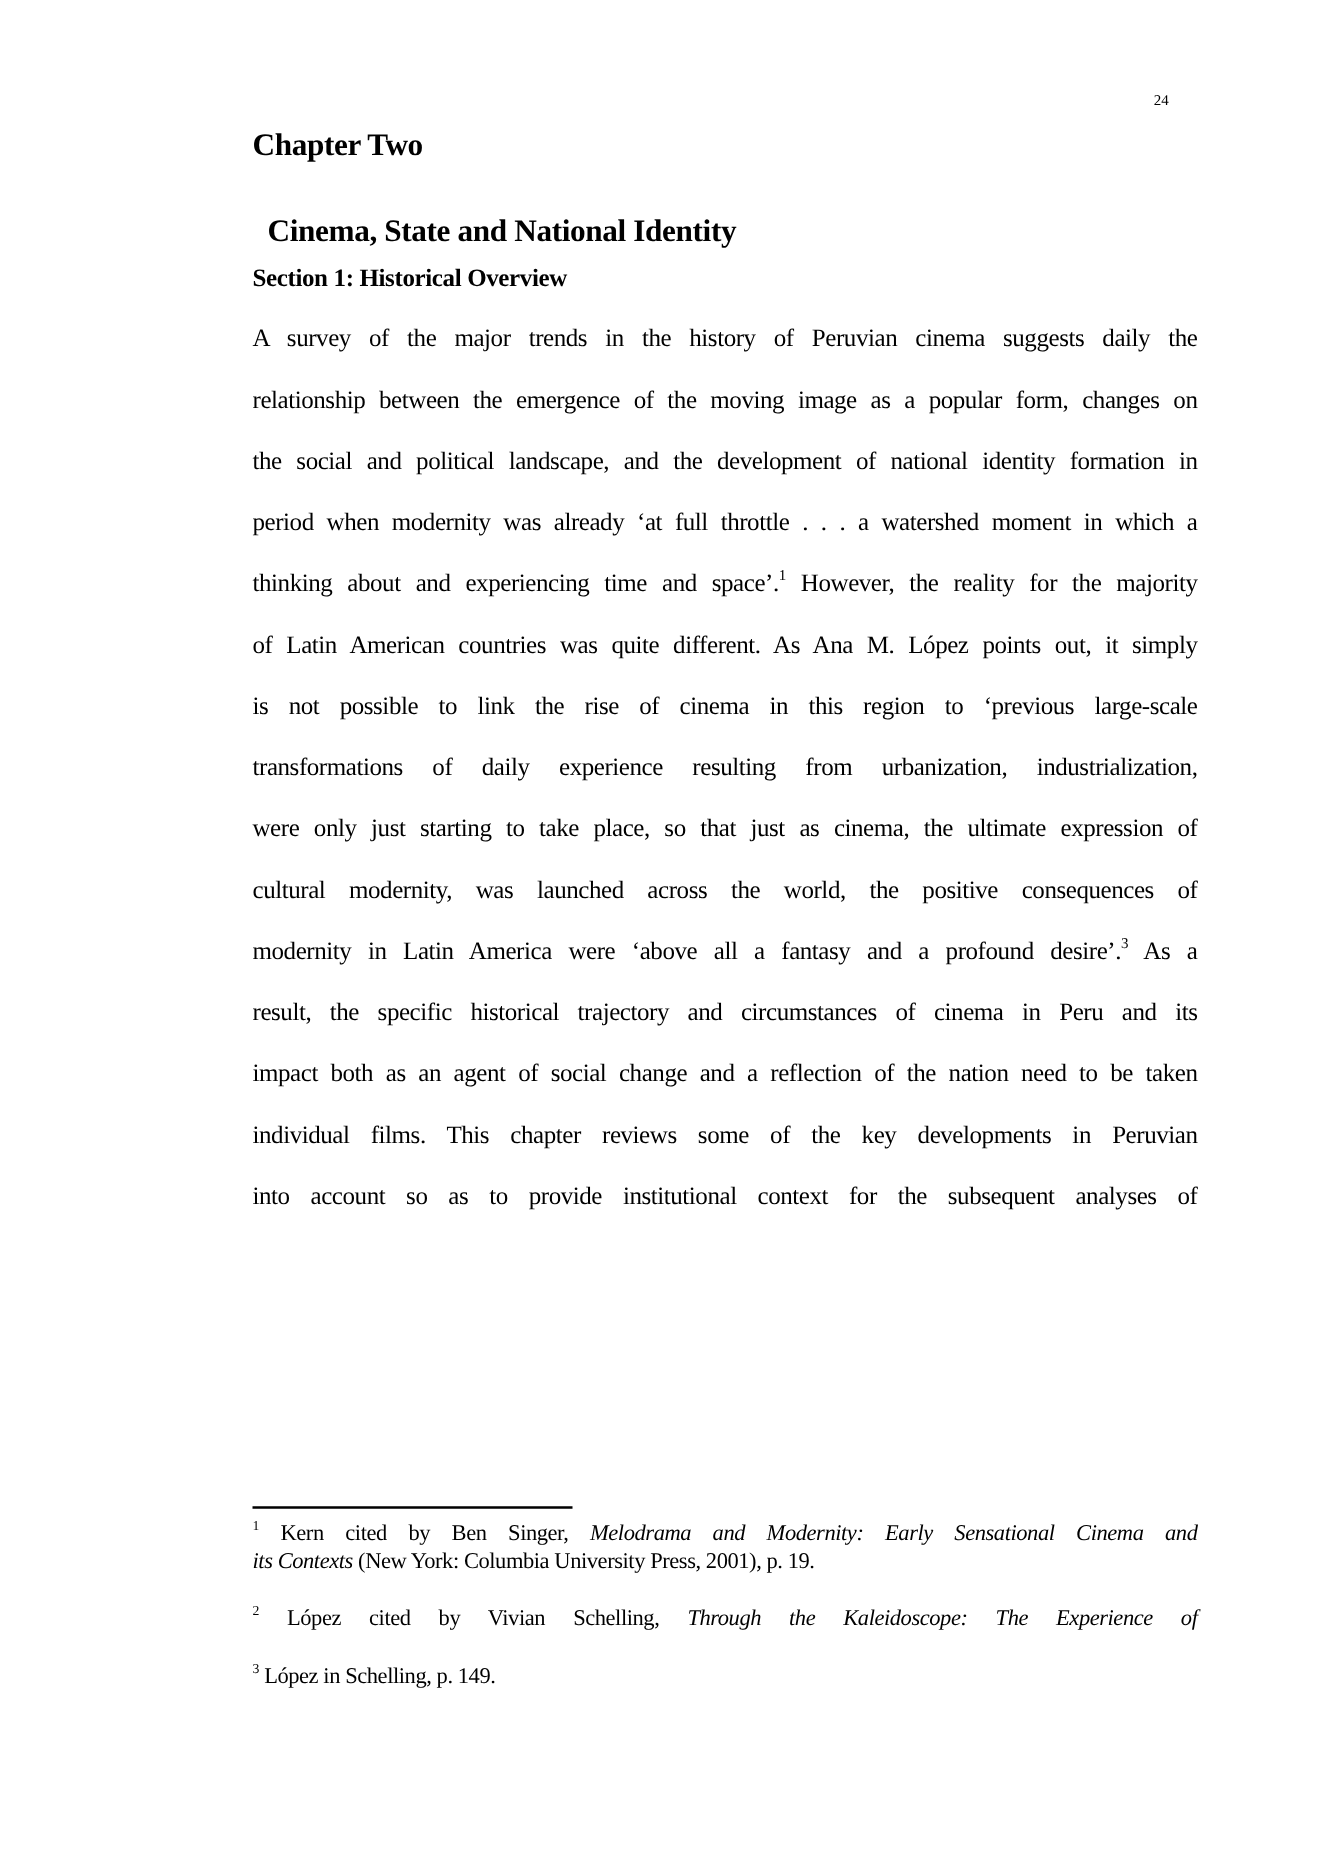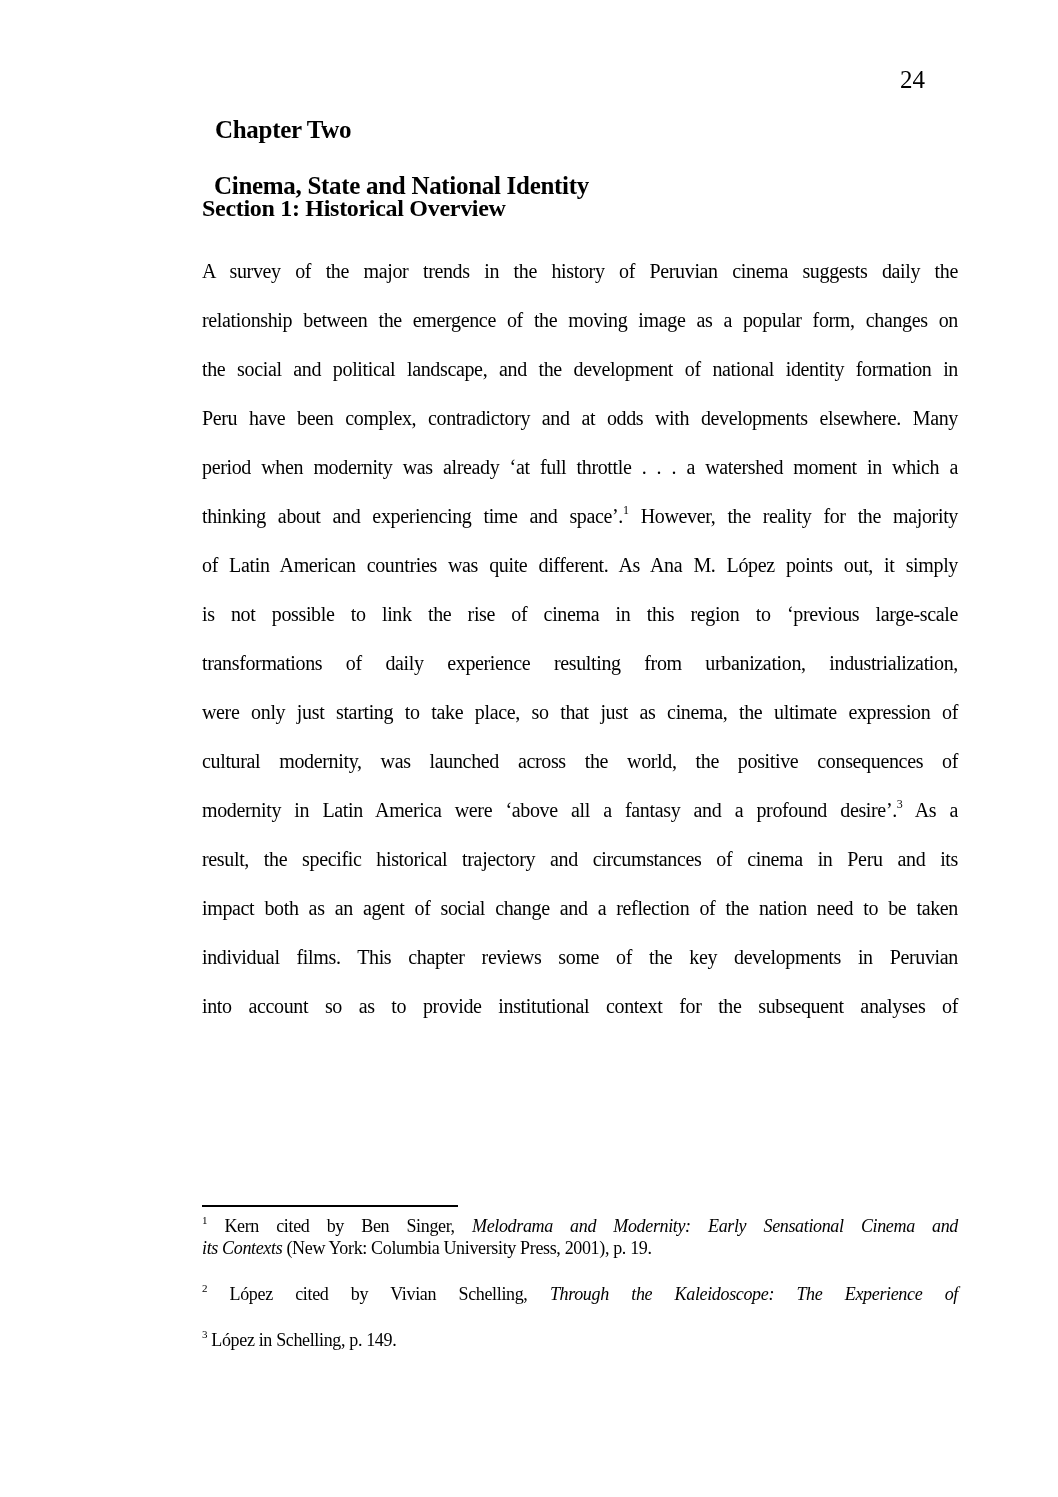--- a/index.html
+++ b/index.html
@@ -13,22 +13,22 @@
       position: relative;
       overflow: hidden;
       font-family: "Liberation Serif", "DejaVu Serif", serif;
       color: #000000;
     }
     .page-number {
       position: absolute;
       top: 68px;
       left: 900px;
       width: 58px;
-      text-align: left;
-      font-size: 25px;
+      text-align: center;
+      font-size: 12px;
       line-height: 24px;
     }
     .chapter-label {
       position: absolute;
       top: 102px;
       left: 202px;
       font-size: 25px;
       font-weight: bold;
       line-height: 30px;
       letter-spacing: -0.3px;
@@ -37,23 +37,23 @@
       position: absolute;
       top: 159px;
       left: 202px;
       font-size: 25px;
       font-weight: bold;
       line-height: 30px;
       letter-spacing: -0.3px;
     }
     .section-heading {
       position: absolute;
-      top: 196px;
+      top: 211px;
       left: 202px;
-      font-size: 24px;
+      font-size: 20px;
       font-weight: bold;
       line-height: 24px;
       letter-spacing: -0.3px;
     }
     .body-text {
       position: absolute;
       top: 258px;
       left: 202px;
       width: 756px;
       font-size: 20px;
@@ -105,29 +105,28 @@
     }
     em {
       font-style: italic;
     }
   </style>
 </head>
 <body>
 
 <div class="page-number">24</div>
 
-<h1 class="chapter-label" style="margin:13px;">Chapter Two</h1>
+<h1 class="chapter-label" style="margin:0;">Chapter Two</h1>
 <h2 class="chapter-title" style="margin:12px;">Cinema, State and National Identity</h2>
 <h3 class="section-heading" style="margin:0;">Section 1: Historical Overview</h3>
 
 <div class="body-text" id="body-text">
     <div class="body-line"><span>A survey of the major trends in the history of Peruvian cinema suggests daily the</span></div>
     <div class="body-line"><span>relationship between the emergence of the moving image as a popular form, changes on</span></div>
     <div class="body-line"><span>the social and political landscape, and the development of national identity formation in</span></div>
-    <div class="body-line"><span>Peru have been complex, contradictory and at odds with developments elsewhere. Many</span></div>
     <div class="body-line"><span>period when modernity was already ‘at full throttle . . . a watershed moment in which a</span></div>
     <div class="body-line"><span>thinking about and experiencing time and space’.</span><sup>1</sup><span> However, the reality for the majority</span></div>
     <div class="body-line"><span>of Latin American countries was quite different. As Ana M. López points out, it simply</span></div>
     <div class="body-line"><span>is not possible to link the rise of cinema in this region to ‘previous large-scale</span></div>
     <div class="body-line"><span>transformations of daily experience resulting from urbanization, industrialization,</span></div>
     <div class="body-line"><span>were only just starting to take place, so that just as cinema, the ultimate expression of</span></div>
     <div class="body-line"><span>cultural modernity, was launched across the world, the positive consequences of</span></div>
     <div class="body-line"><span>modernity in Latin America were ‘above all a fantasy and a profound desire’.</span><sup>3</sup><span> As a</span></div>
     <div class="body-line"><span>result, the specific historical trajectory and circumstances of cinema in Peru and its</span></div>
     <div class="body-line"><span>impact both as an agent of social change and a reflection of the nation need to be taken</span></div>

